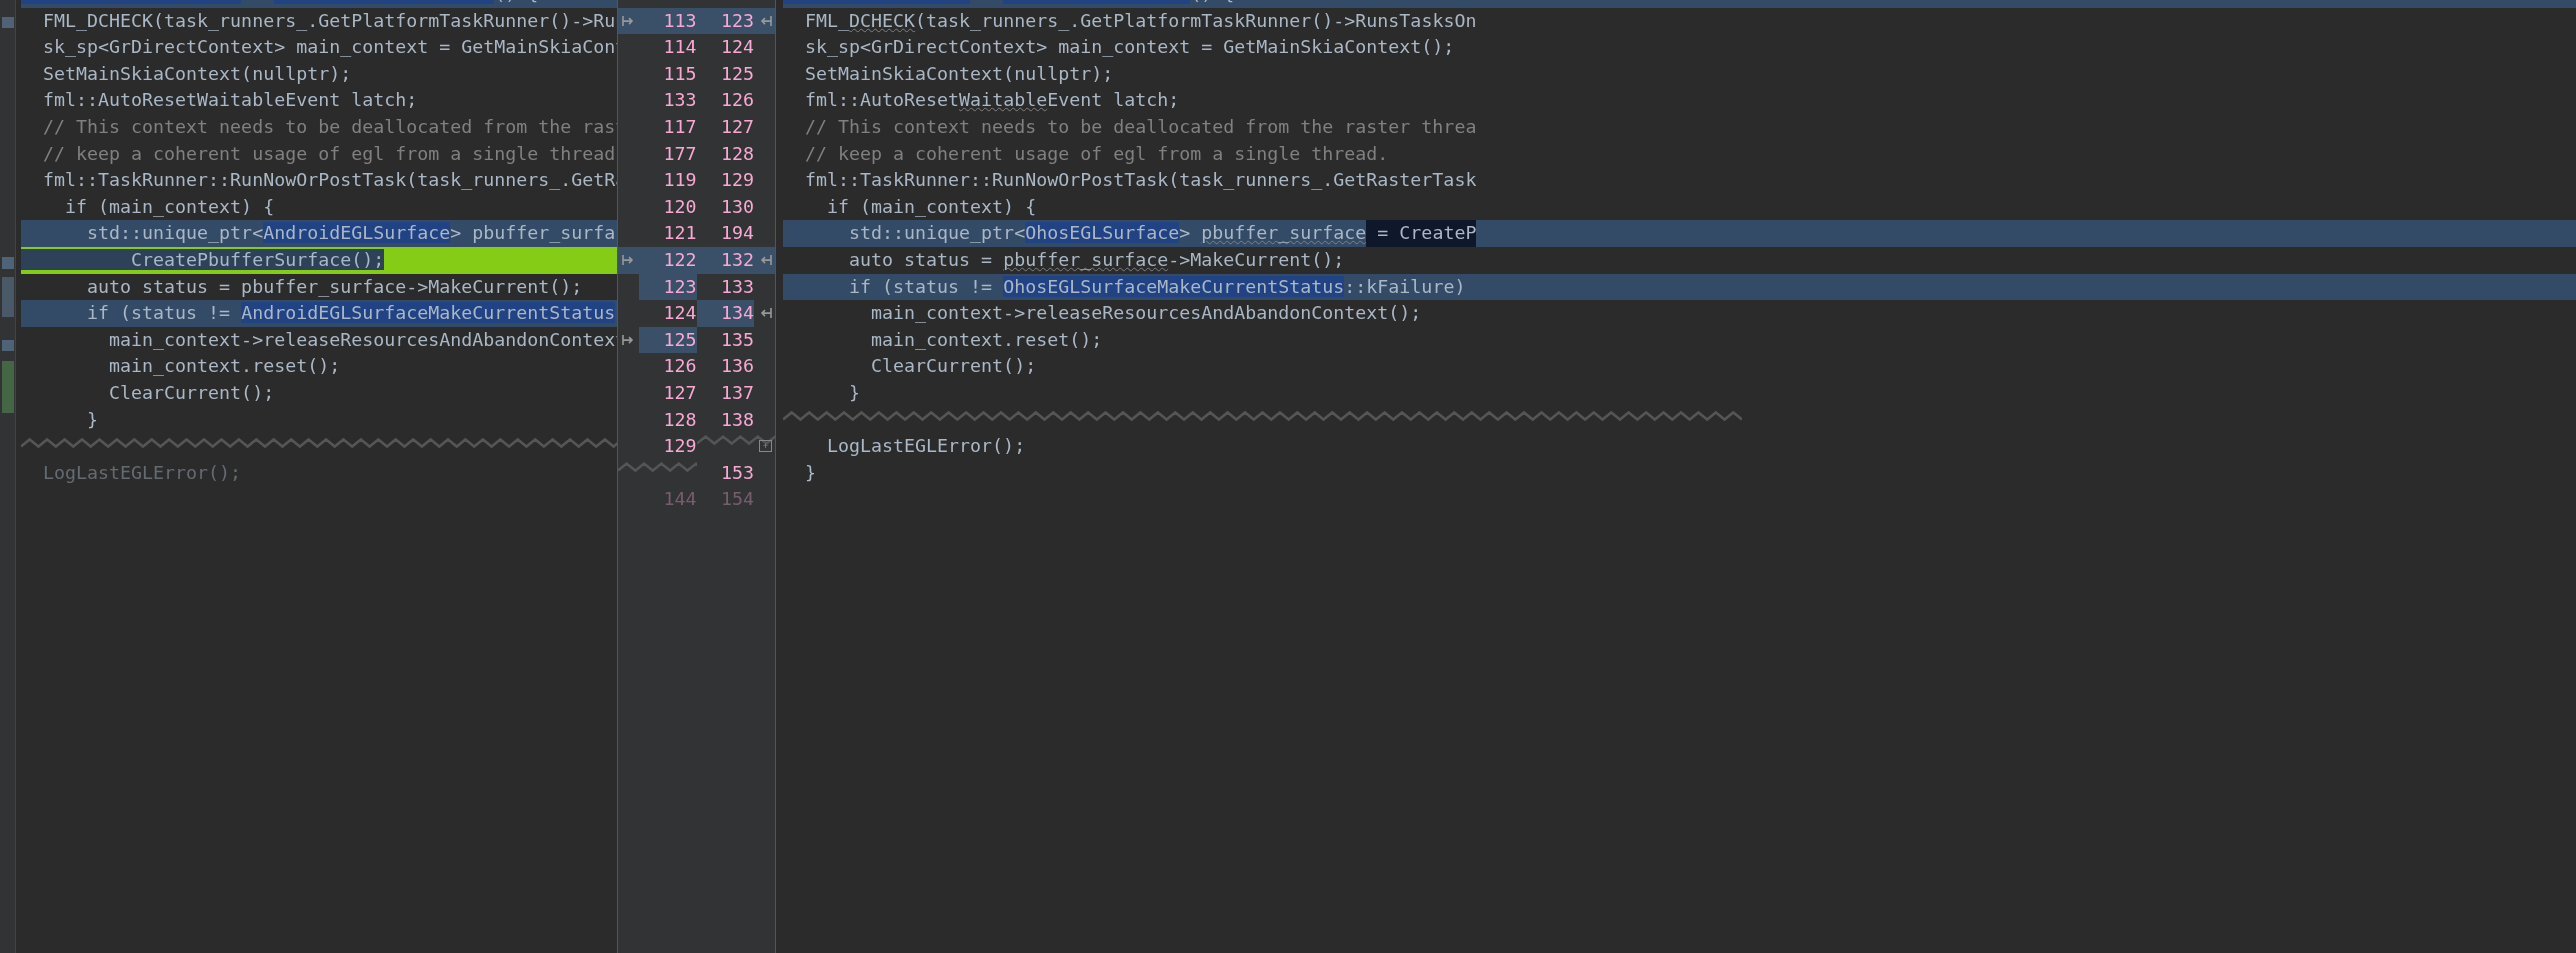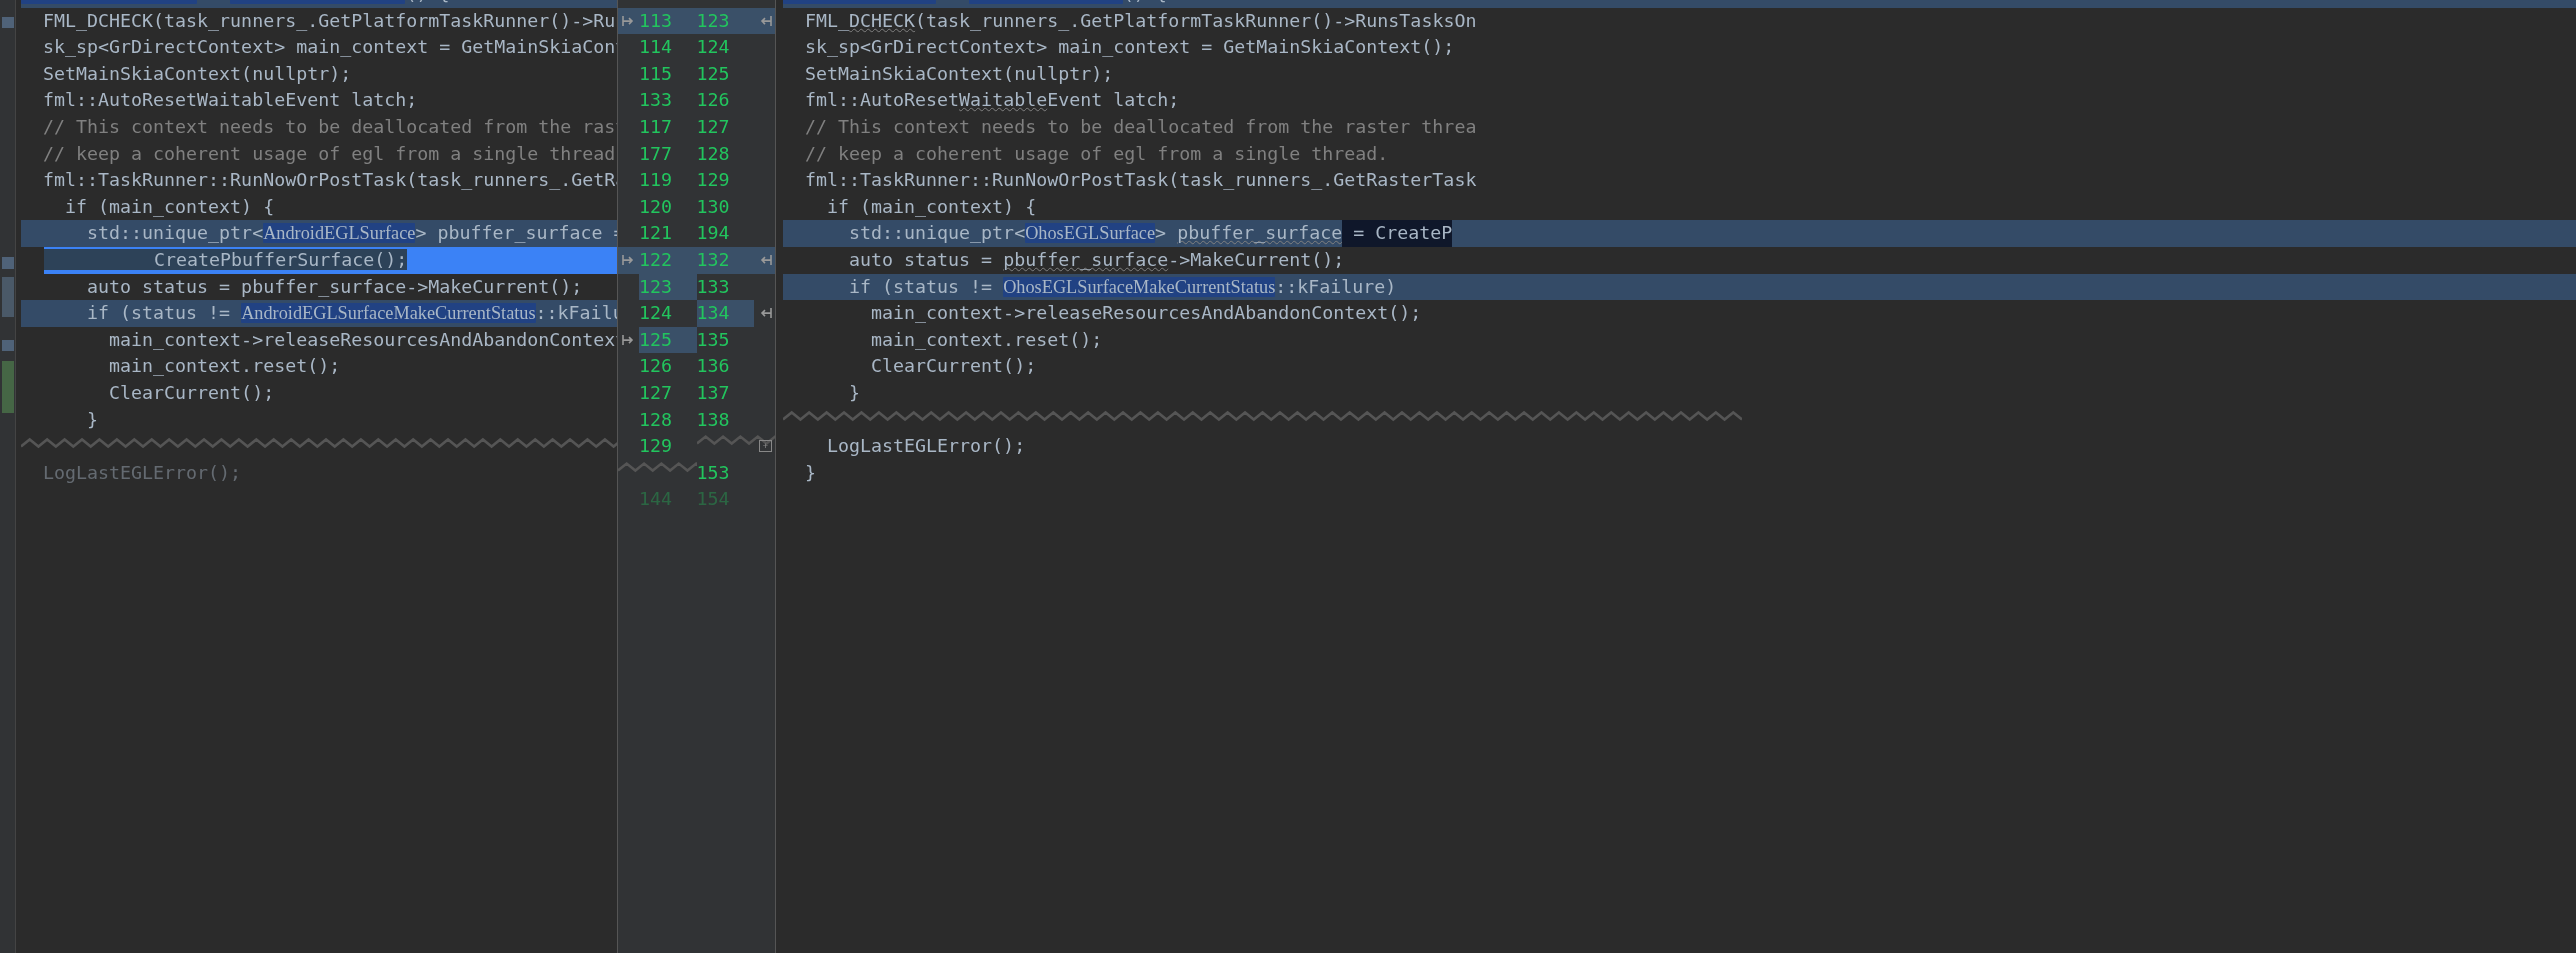--- a/index.html
+++ b/index.html
@@ -44,36 +44,35 @@
     }
     .line.hl-blue { background: #344b67; }
     .gutter-row {
       display: flex;
       height: 26.6px;
       line-height: 26.6px;
     }
     .gutter-row.hl-blue { background: #3a5068; }
     .lnum-left, .lnum-right {
       flex: 1;
-      text-align: left;
-      color: #22c55e;
+      text-align: right;
+      color: #f9a8d4;
       font-size: 18.3px;
     }
     .fold-icon {
       width: 21px;
       display: flex;
       align-items: center;
       justify-content: center;
       color: #808080;
     }
     .fold-icon svg { width: 14px; height: 12.2px; }
     .hl-token {
       background: #214283;
       border-radius: 0.9px;
-      font-family: Liberation Serif, serif;
     }
     .comment { color: #808080; }
     .wavy-under {
       text-decoration: underline wavy #808080;
       text-decoration-thickness: 0.9px;
       margin-top: 28px;
     }
     .left-minibar {
       position: absolute;
       left: 0; top: 0; bottom: 0;
@@ -125,21 +124,21 @@
         <div class="line hl-blue"><span class="hl-token">AndroidContextGLSkia</span><span>::~</span><span class="hl-token">AndroidContextGLSkia</span><span>() {</span></div>
         <div class="line"><span>  FML_DCHECK(task_runners_.GetPlatformTaskRunner()-&gt;RunsTasksOnC</span></div>
         <div class="line"><span>  sk_sp&lt;GrDirectContext&gt; main_context = GetMainSkiaContext();</span></div>
         <div class="line"><span>  SetMainSkiaContext(nullptr);</span></div>
         <div class="line"><span>  fml::AutoResetWaitableEvent latch;</span></div>
         <div class="line comment"><span>  // This context needs to be deallocated from the raster thread</span></div>
         <div class="line comment"><span>  // keep a coherent usage of egl from a single thread.</span></div>
         <div class="line"><span>  fml::TaskRunner::RunNowOrPostTask(task_runners_.GetRasterTaskR</span></div>
         <div class="line"><span>    if (main_context) {</span></div>
         <div class="line hl-blue"><span>      std::unique_ptr&lt;</span><span class="hl-token">AndroidEGLSurface</span><span>&gt; pbuffer_surface = </span></div>
-        <div class="line hl-blue" style="background: #3b82f6; margin-left: 23px;"><span style="background:#2d4258;display:inline"><span>          CreatePbufferSurface();</span></span></div>
+        <div class="line hl-blue" style="background: #84cc16;"><span style="background:#2d4258;display:inline"><span>          CreatePbufferSurface();</span></span></div>
         <div class="line"><span>      auto status = pbuffer_surface-&gt;MakeCurrent();</span></div>
         <div class="line hl-blue"><span>      if (status != </span><span class="hl-token">AndroidEGLSurfaceMakeCurrentStatus</span><span>::kFailure</span></div>
         <div class="line"><span>        main_context-&gt;releaseResourcesAndAbandonContext();</span></div>
         <div class="line"><span>        main_context.reset();</span></div>
         <div class="line"><span>        ClearCurrent();</span></div>
         <div class="line"><span>      }</span></div>
         <div class="line zigzag-row"><svg width="617" height="21" viewBox="0 0 708 24">
             <path d="M0 12 L10 4 L20 12 L30 4 L40 12 L50 4 L60 12 L70 4 L80 12 L90 4 L100 12 L110 4 L120 12 L130 4 L140 12 L150 4 L160 12 L170 4 L180 12 L190 4 L200 12 L210 4 L220 12 L230 4 L240 12 L250 4 L260 12 L270 4 L280 12 L290 4 L300 12 L310 4 L320 12 L330 4 L340 12 L350 4 L360 12 L370 4 L380 12 L390 4 L400 12 L410 4 L420 12 L430 4 L440 12 L450 4 L460 12 L470 4 L480 12 L490 4 L500 12 L510 4 L520 12 L530 4 L540 12 L550 4 L560 12 L570 4 L580 12 L590 4 L600 12 L610 4 L620 12 L630 4 L640 12 L650 4 L660 12 L670 4 L680 12 L690 4 L700 12 L710 4 L720 12" stroke="#555" stroke-width="3" fill="none"></path>
           </svg></div>
         <div class="line" style="opacity: 0.45;"><span>  LogLastEGLError();</span></div>

